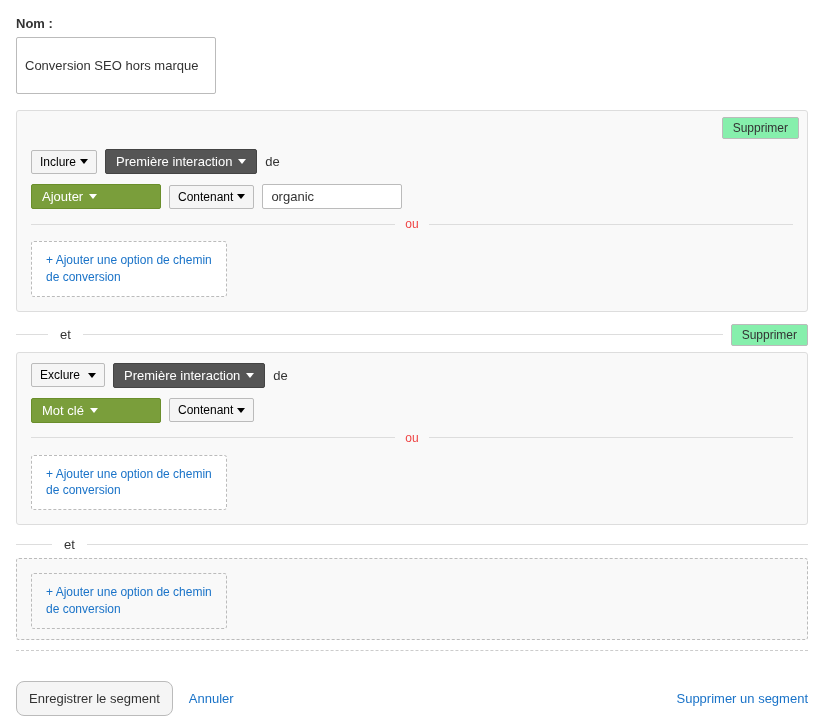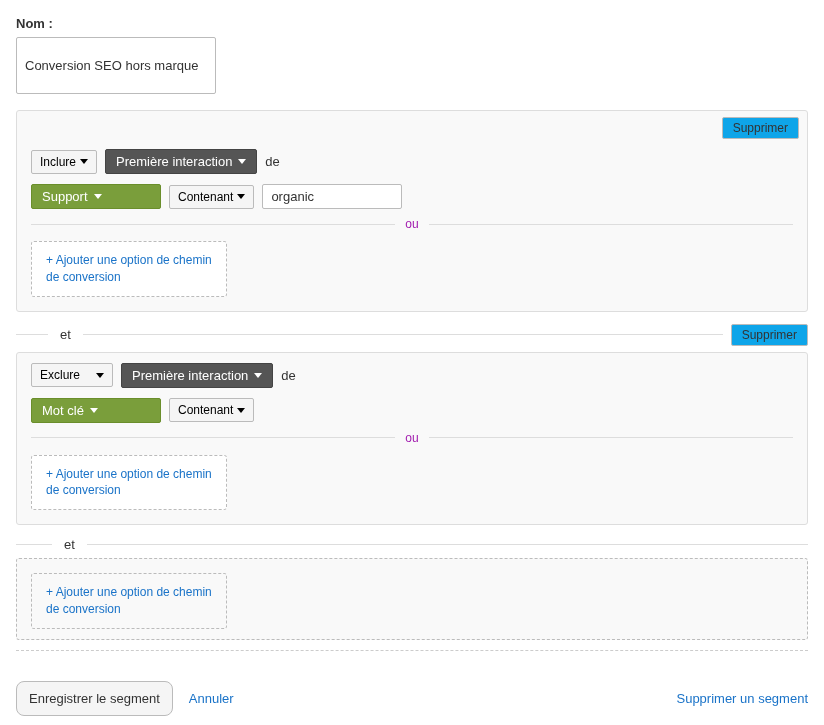--- a/index.html
+++ b/index.html
@@ -42,21 +42,21 @@
       margin-bottom: 12px;
     }
 
     .segment-header {
       display: flex;
       justify-content: flex-end;
       padding: 6px 8px 0 8px;
     }
 
     .btn-supprimer {
-      background: #0ea5e9;
+      background: #86efac;
       border: 1px solid #bbb;
       padding: 3px 10px;
       font-size: 12px;
       color: #333;
       cursor: pointer;
       border-radius: 2px;
     }
 
     .segment-body {
       padding: 10px 14px 14px 14px;
@@ -84,21 +84,21 @@
 
     .btn-exclure {
       background: #f5f5f5;
       border: 1px solid #bbb;
       padding: 4px 8px;
       font-size: 12px;
       cursor: pointer;
       border-radius: 2px;
       display: flex;
       align-items: center;
-      gap: 16px;
+      gap: 8px;
       white-space: nowrap;
     }
 
     .dropdown-dark {
       background: #555;
       color: #fff;
       border: 1px solid #444;
       padding: 4px 10px;
       font-size: 13px;
       cursor: pointer;
@@ -167,21 +167,21 @@
     }
 
     .ou-line {
       height: 1px;
       background: #ddd;
       flex: 1;
     }
 
     .ou-label {
       padding: 0 10px;
-      color: #a21caf;
+      color: #ef4444;
       font-size: 12px;
     }
 
     .add-option-box {
       border: 1px dashed #bbb;
       border-radius: 3px;
       padding: 10px 14px;
       color: #1a73c8;
       font-size: 12px;
       cursor: pointer;
@@ -299,21 +299,21 @@
         </button>
         <button class="dropdown-dark">
           <span>Première interaction</span>
           <span class="chevron chevron-white"></span>
         </button>
         <span class="text-de">de</span>
       </div>
       
       <div class="row-filter">
         <button class="dropdown-green">
-          <span>Support</span>
+          <span>Ajouter</span>
           <span class="chevron chevron-white"></span>
         </button>
         <button class="dropdown-light">
           <span>Contenant</span>
           <span class="chevron"></span>
         </button>
         <input class="input-value" type="text" value="organic" style="">
       </div>
       
       <div class="ou-row">

